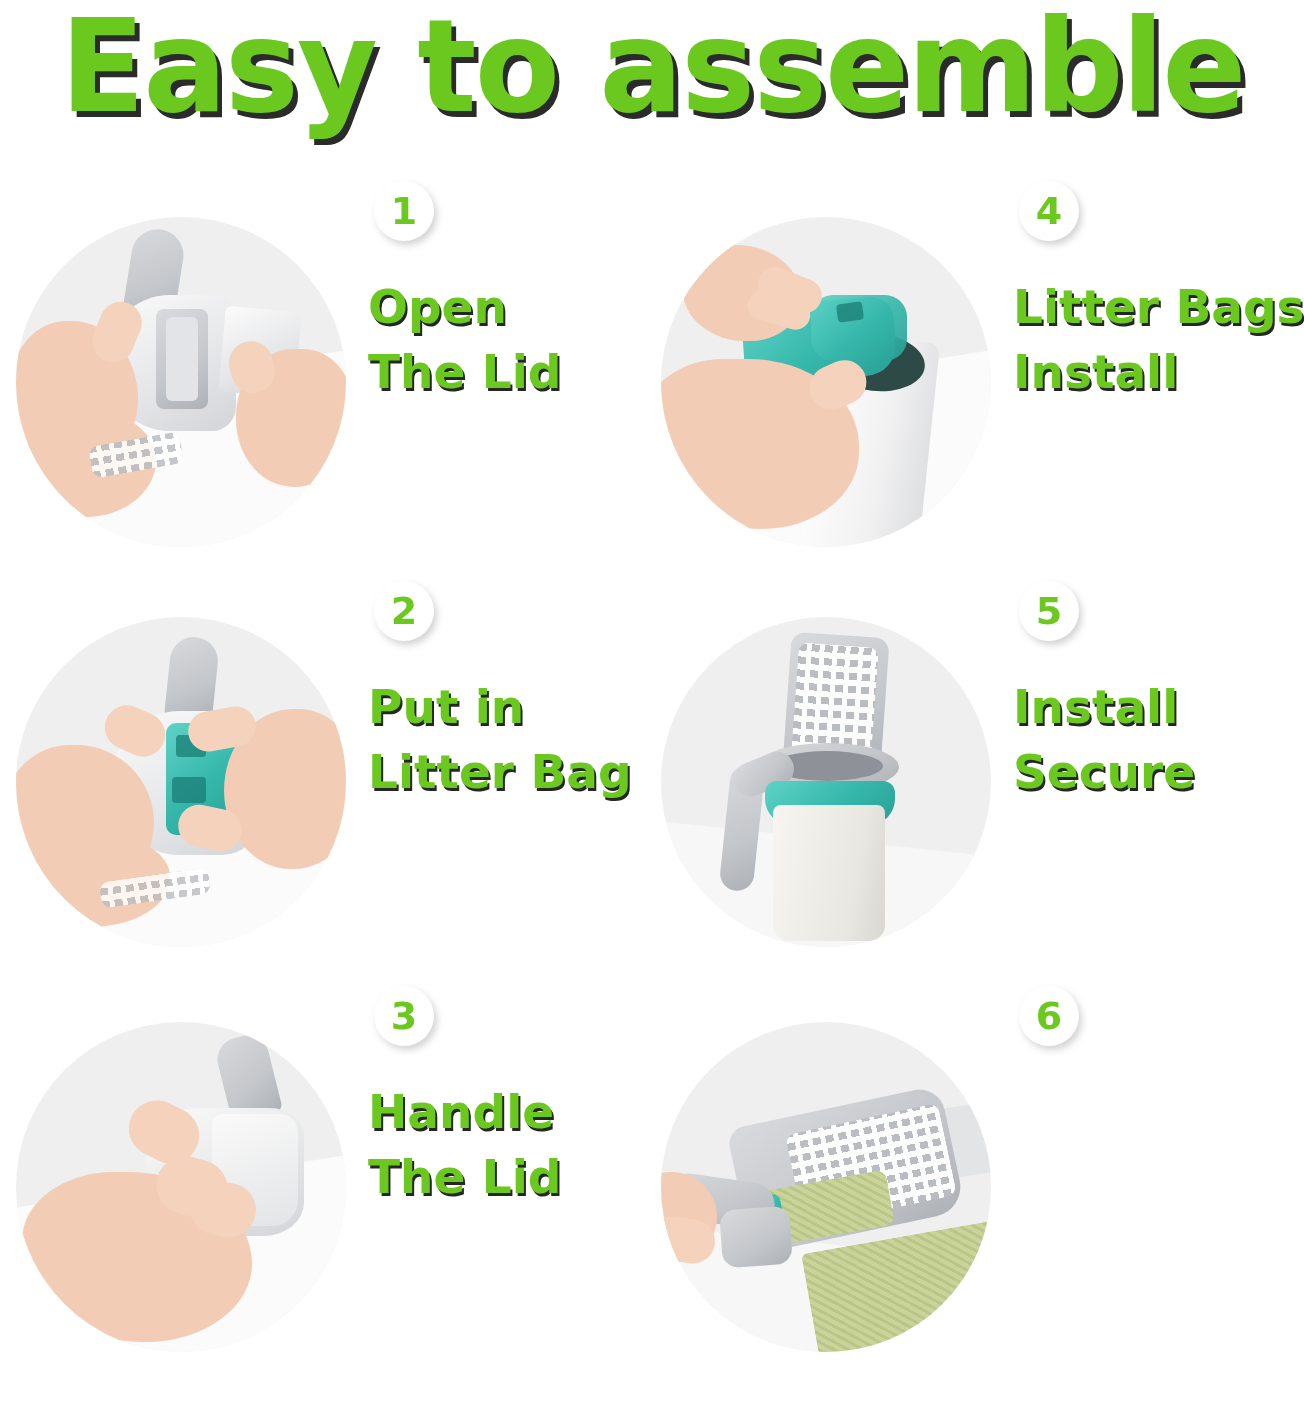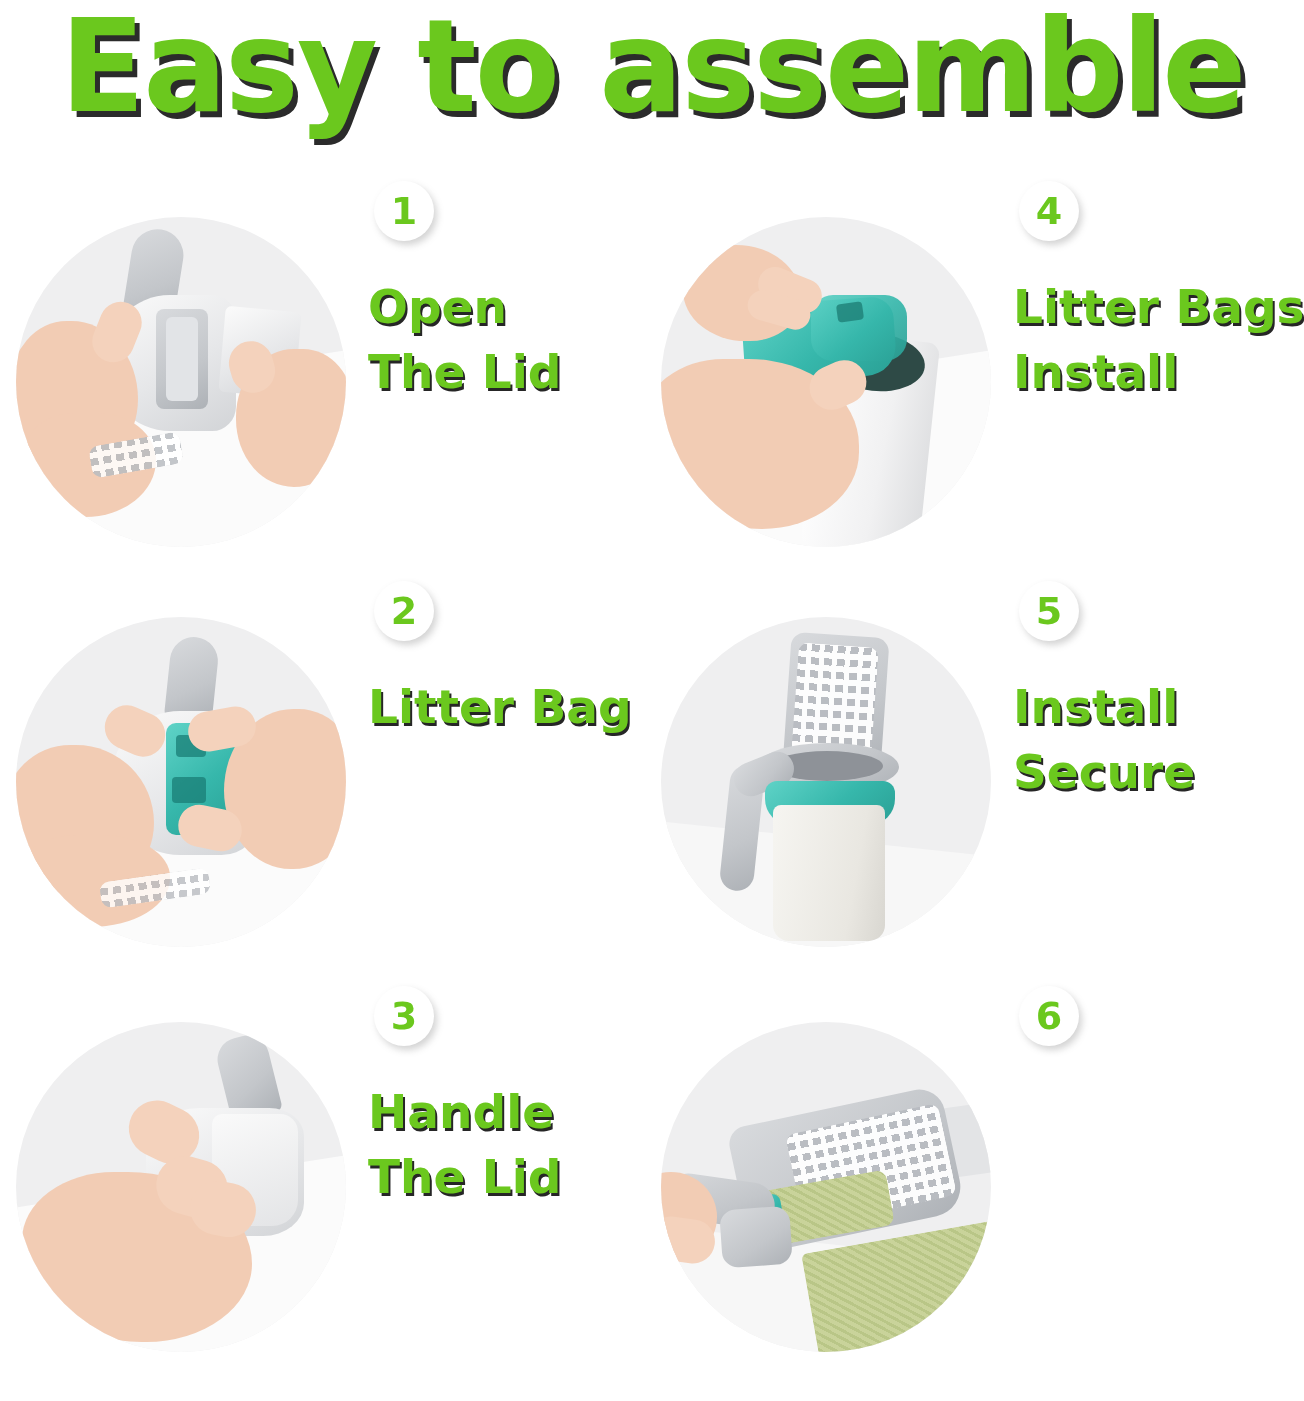--- a/index.html
+++ b/index.html
@@ -278,20 +278,21 @@
           <div class="finger" style="left:172px;top:92px;width:68px;height:40px;transform:rotate(-10deg);"></div>
           <div class="finger" style="left:162px;top:190px;width:64px;height:42px;transform:rotate(12deg);"></div>
 
           <div class="mesh" style="left:84px;top:258px;width:110px;height:26px;transform:rotate(-8deg);opacity:.8;"></div>
         </div>
       </div>
     </div>
     <div class="caption">
       <div class="badge">2</div>
       <div class="step-lines">
+        <div class="step-line">Put in</div>
         <div class="step-line">Litter Bag</div>
       </div>
     </div>
   </div>
 
   <div class="step r2 c2">
     <div class="photo-wrap">
       <div class="photo">
         <div class="scene">
           <div class="bg-floor2"></div>

